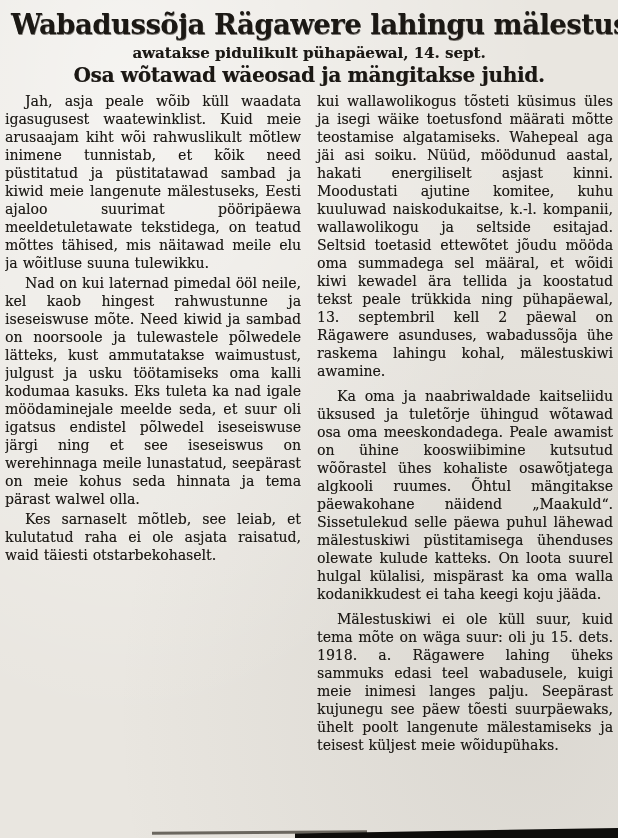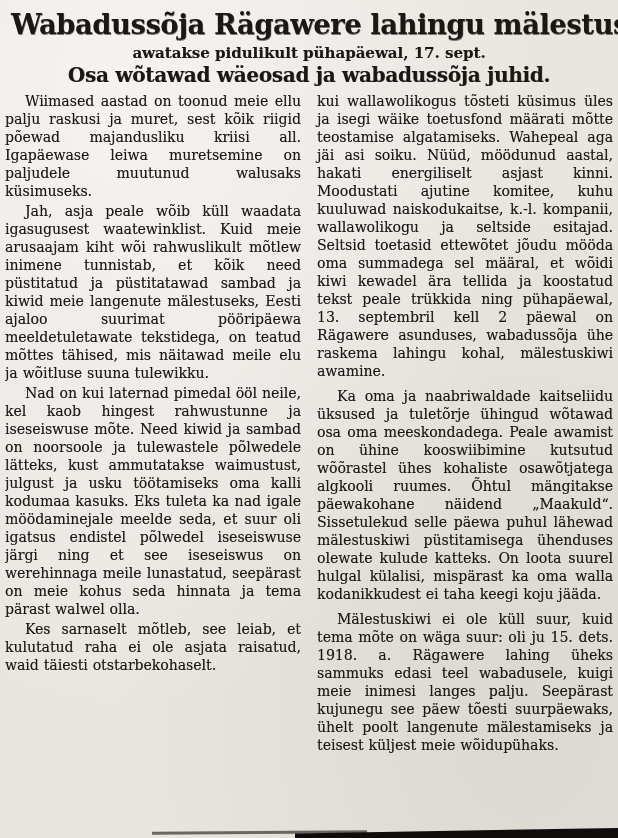--- a/index.html
+++ b/index.html
@@ -82,27 +82,26 @@
     background: #0e0d0b;
     clip-path: polygon(0 55%, 100% 0, 100% 100%, 0 100%);
   }
 </style>
 </head>
 <body>
 
 <div class="page">
 
   <h1 class="headline">Wabadussõja Rägawere lahingu mälestuskiwi</h1>
-  <div class="dateline">awatakse pidulikult pühapäewal, 17. sept.</div>
-  <div class="deck">Osa wõtawad wäeosad ja wabadussõja juhid.</div>
+  <div class="dateline">awatakse pidulikult pühapäewal, 14. sept.</div>
+  <div class="deck">Osa wõtawad wäeosad ja mängitakse juhid.</div>
 
   <div class="columns">
 
     <div class="col col-left">
-      <p>Wiimased aastad on toonud meie ellu palju raskusi ja muret, sest kõik riigid põewad majandusliku kriisi all. Igapäewase leiwa muretsemine on paljudele muutunud walusaks küsimuseks.</p>
       <p>Jah, asja peale wõib küll waadata igasugusest waatewinklist. Kuid meie arusaajam kiht wõi rahwuslikult mõtlew inimene tunnistab, et kõik need püstitatud ja püstitatawad sambad ja kiwid meie langenute mälestuseks, Eesti ajaloo suurimat pööripäewa meeldetuletawate tekstidega, on teatud mõttes tähised, mis näitawad meile elu ja wõitluse suuna tulewikku.</p>
       <p>Nad on kui laternad pimedal ööl neile, kel kaob hingest rahwustunne ja iseseiswuse mõte. Need kiwid ja sambad on noorsoole ja tulewastele põlwedele lätteks, kust ammutatakse waimustust, julgust ja usku töötamiseks oma kalli kodumaa kasuks. Eks tuleta ka nad igale möödaminejale meelde seda, et suur oli igatsus endistel põlwedel iseseiswuse järgi ning et see iseseiswus on werehinnaga meile lunastatud, seepärast on meie kohus seda hinnata ja tema pärast walwel olla.</p>
       <p>Kes sarnaselt mõtleb, see leiab, et kulutatud raha ei ole asjata raisatud, waid täiesti otstarbekohaselt.</p>
 
     </div>
 
     <div class="col col-right">
       <p class="no-indent">kui wallawolikogus tõsteti küsimus üles ja isegi wäike toetusfond määrati mõtte teostamise algatamiseks. Wahepeal aga jäi asi soiku. Nüüd, möödunud aastal, hakati energiliselt asjast kinni. Moodustati ajutine komitee, kuhu kuuluwad naiskodukaitse, k.-l. kompanii, wallawolikogu ja seltside esitajad. Seltsid toetasid ettewõtet jõudu mööda oma summadega sel määral, et wõidi kiwi kewadel ära tellida ja koostatud tekst peale trükkida ning pühapäewal, 13. septembril kell 2 päewal on Rägawere asunduses, wabadussõja ühe raskema lahingu kohal, mälestuskiwi awamine.</p>
       <p>Ka oma ja naabriwaldade kaitseliidu üksused ja tuletõrje ühingud wõtawad osa oma meeskondadega. Peale awamist on ühine kooswiibimine kutsutud wõõrastel ühes kohaliste osawõtjatega algkooli ruumes. Õhtul mängitakse päewakohane näidend „Maakuld“. Sissetulekud selle päewa puhul lähewad mälestuskiwi püstitamisega ühenduses olewate kulude katteks. On loota suurel hulgal külalisi, mispärast ka oma walla kodanikkudest ei taha keegi koju jääda.</p>
       <p>Mälestuskiwi ei ole küll suur, kuid tema mõte on wäga suur: oli ju 15. dets. 1918. a. Rägawere lahing üheks sammuks edasi teel wabadusele, kuigi meie inimesi langes palju. Seepärast kujunegu see päew tõesti suurpäewaks, ühelt poolt langenute mälestamiseks ja teisest küljest meie wõidupühaks.</p>

